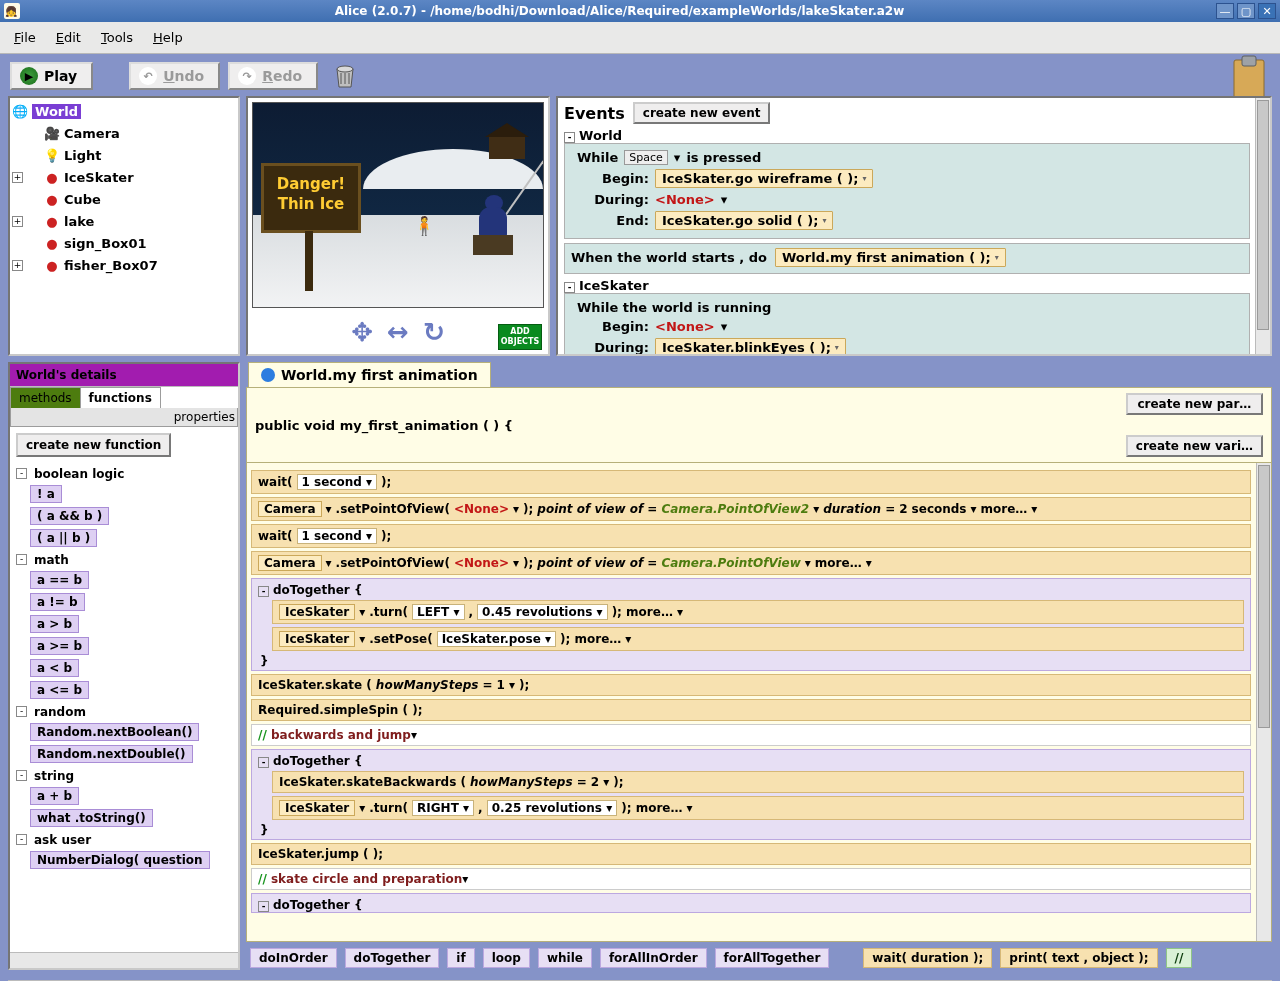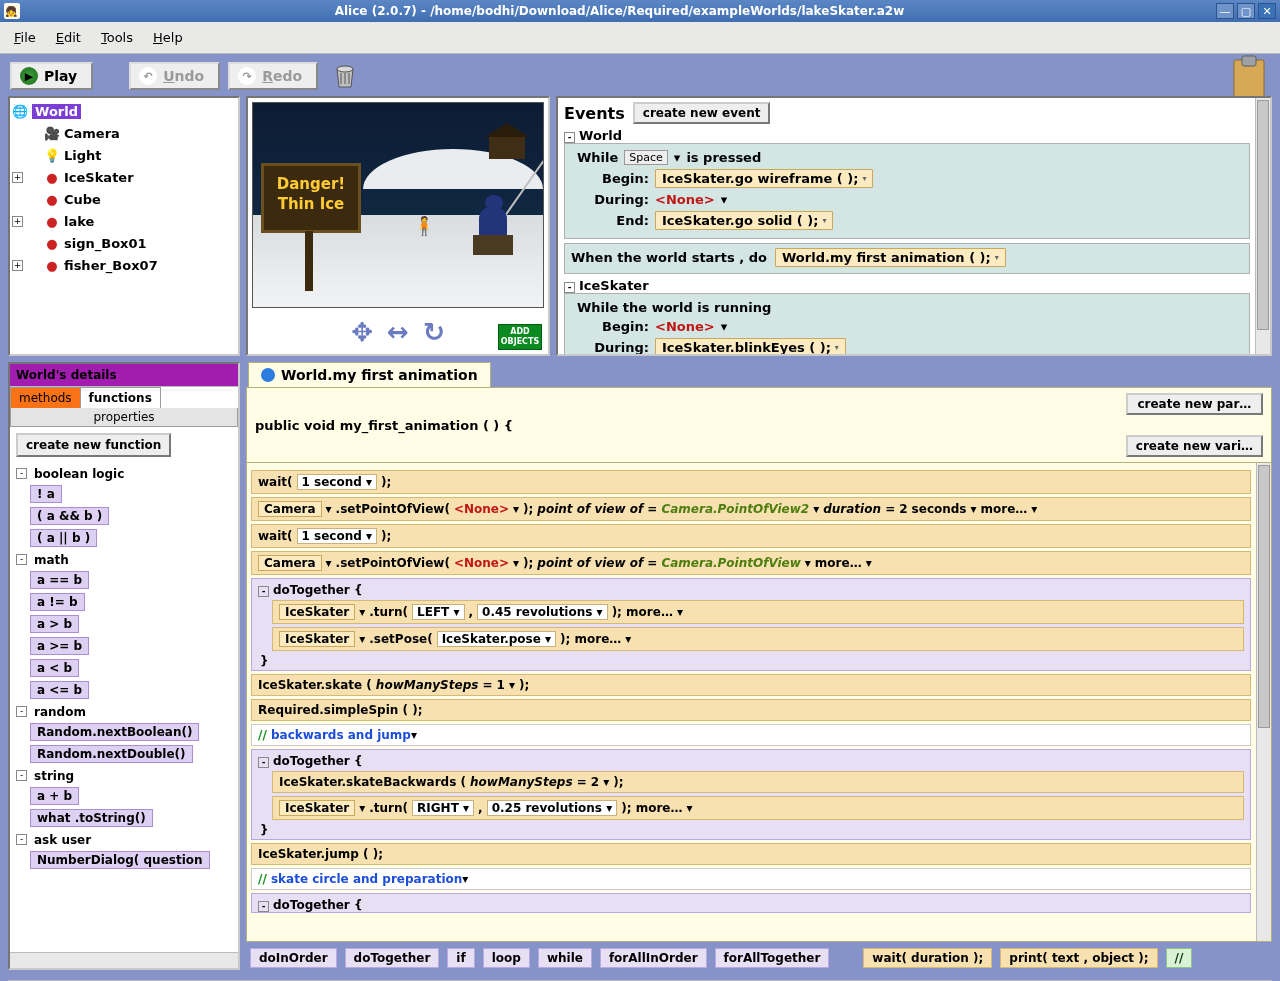--- a/index.html
+++ b/index.html
@@ -64,23 +64,23 @@
 .token .dd{ font-size:8px; color:#666;}
 .label-r { font-weight:bold; text-align:right; min-width:58px;}
 .kw-none { color:#c21616; font-weight:bold;}
 .key-chip { background:#eee; border:1px solid #999; padding:0 4px; font-size:11px;}
 .minus {width:11px;height:11px;border:1px solid #888;font-size:9px;line-height:9px;text-align:center;margin-right:4px;display:inline-block;}
 
 
 .details-panel { grid-column:1; grid-row:2; padding:0; overflow:hidden; display:flex; flex-direction:column;}
 .details-title { font-weight:bold; padding:4px 6px; background:#a21caf; border-bottom:1px solid #bbb;}
 .tabs { display:flex; font-size:12px;}
-.tab { padding:3px 8px; border:1px solid #9c9c9c; border-bottom:none; background:#f97316; cursor:pointer; margin-right:-1px;}
+.tab { padding:3px 8px; border:1px solid #9c9c9c; border-bottom:none; background:#4d7c0f; cursor:pointer; margin-right:-1px;}
 .tab.active { background:#fff; font-weight:bold;}
-.tab-sub { text-align:center; border:1px solid #9c9c9c; border-top:none; padding:2px; background:#e4e4e4; font-size:12px;}
+.tab-sub { text-align:right; border:1px solid #9c9c9c; border-top:none; padding:2px; background:#e4e4e4; font-size:12px;}
 .details-body { flex:1; overflow:auto; padding:6px; font-size:12px;}
 .make-fn { background:#efeeee; border:2px outset #ccc; padding:3px 8px; font-weight:bold; cursor:pointer; margin-bottom:6px; display:inline-block;}
 .cat { font-weight:bold; margin:4px 0 2px 0;}
 .cat-row{ display:flex; align-items:center; gap:3px;}
 .fn-chip { display:inline-block; background:#ded0f3; border:1px solid #a98dd6; padding:1px 6px; margin:2px 0 2px 14px; font-weight:bold; font-size:12px;}
 .fn-chip.wide{ white-space:nowrap; }
 
 
 .editor-area { grid-column:2 / span 2; grid-row:2; display:flex; flex-direction:column; overflow:hidden;}
 .method-tab { align-self:flex-start; background:#fffde6; border:1px solid #b6b07a; border-bottom:none; padding:4px 12px; font-weight:bold; font-size:14px; display:flex; align-items:center; gap:6px; margin-left:2px;}
@@ -93,21 +93,21 @@
 .stmt .obj{ background:#fcebc0; border:1px solid #cba85a; padding:0 5px;}
 .stmt .argnone{ color:#c21616;}
 .stmt .link{ color:#4d7c0f; font-style:italic;}
 .stmt .ital{ font-style:italic;}
 .block { background:#e7dff4; border:1px solid #bca8e0; padding:4px 6px 2px 6px; margin:3px 0;}
 .block-head { font-weight:bold;}
 .block .stmt{ margin-left:14px;}
 .block-foot{ font-weight:bold; padding-left:2px;}
 .comment-row{ background:#fff; border:1px solid #ccc; padding:3px 6px; margin:3px 0; font-weight:bold;}
 .comment-row .slashes{color:#17941d;}
-.comment-row .ctext{ color:#1d4ed8;}
+.comment-row .ctext{ color:#7f1d1d;}
 
 .palette { display:flex; gap:8px; padding:6px 4px 2px 4px; flex-wrap:wrap; background:#8593c8; align-items:center;}
 .pal-chip { padding:2px 8px; font-weight:bold; border:1px solid #888; background:#f2e6c7; font-size:12px; cursor:grab; white-space:nowrap;}
 .pal-chip.purple{ background:#e7dff4; border-color:#bca8e0;}
 .pal-chip.green{ background:#d9f1d6; border-color:#8fc487; color:#0a3a0a;}
 .pal-chip.tan{ background:#f7e1b0; border-color:#d6b877;}
 
 .hscroll { height:16px; background:#e8e8e8; border:1px solid #bbb; margin:2px 8px 0 8px; position:relative;}
 .hscroll:before,.hscroll:after{content:"";position:absolute;top:0;width:15px;height:14px;background:#d0d0d0;border:1px solid #999;}
 .hscroll:before{left:0;} .hscroll:after{right:0;}

